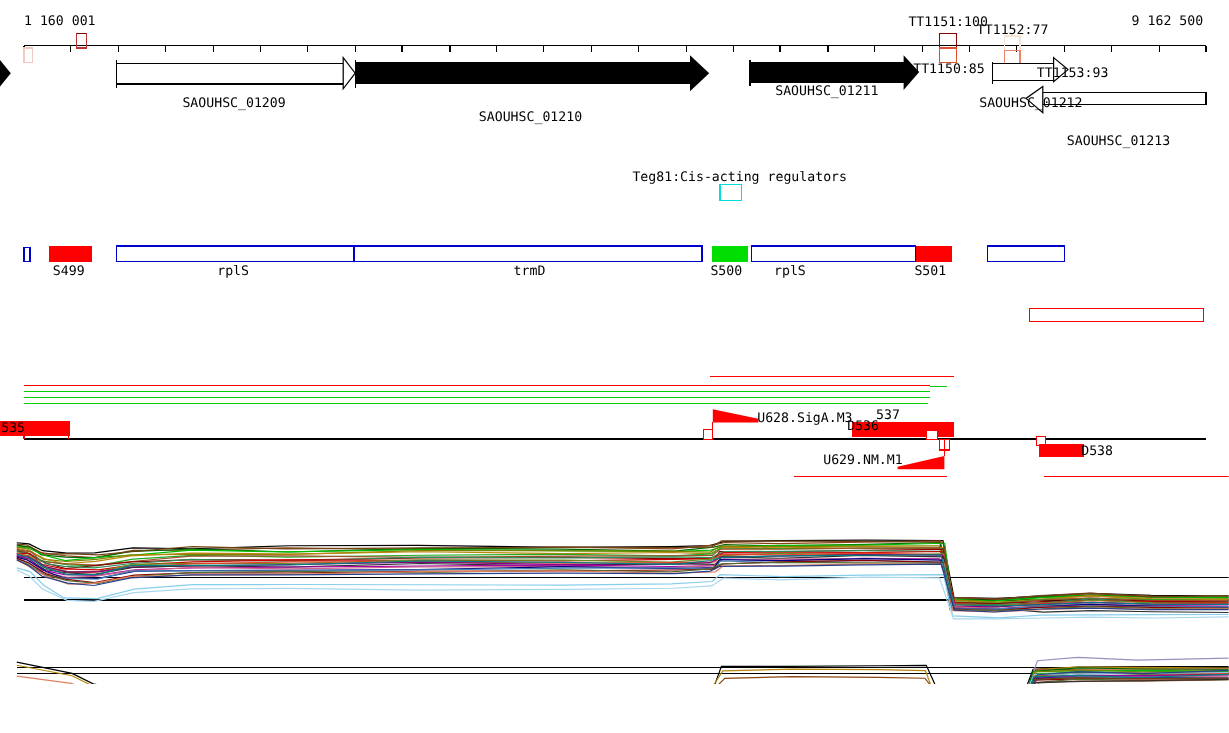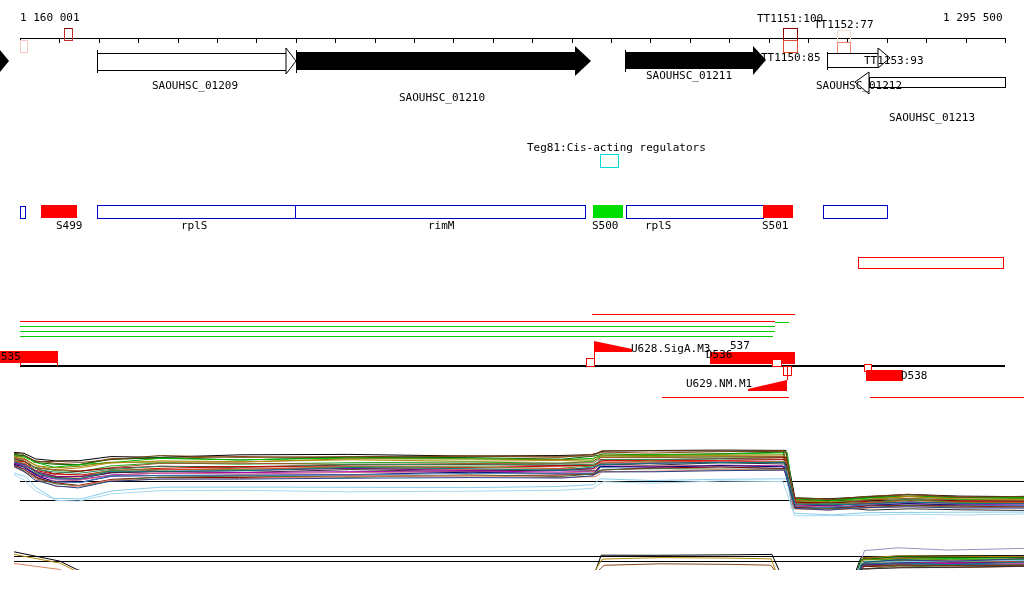--- a/index.html
+++ b/index.html
@@ -147,34 +147,34 @@
       <polyline points="14.0,583.6 59.6,585.3 80.2,592.6 93.7,591.6 113.5,585.7 201.9,585.7 298.3,586.7 419.3,586.8 542.0,586.5 591.6,586.4 603.7,585.8 659.3,586.0 730.6,586.5 771.4,585.2 780.6,586.0 821.3,588.3 837.3,589.9 853.2,588.4 861.4,566.7 901.9,565.7 948.9,565.7 1024.0,566.0" fill="none" stroke="#8b0000" stroke-width="1"></polyline>
       <polyline points="14.0,584.9 58.5,586.1 78.9,593.3 96.0,592.4 116.8,586.0 202.2,586.3 298.5,586.6 421.8,585.9 540.4,587.4 590.6,585.6 601.2,586.9 657.7,585.8 729.2,586.5 772.8,585.5 782.8,587.6 822.3,588.7 835.6,590.6 854.2,588.1 863.2,568.9 897.6,566.0 950.7,567.2 1024.0,566.3" fill="none" stroke="#556b2f" stroke-width="1"></polyline>
       <polyline points="14.0,585.0 58.1,586.6 80.0,593.9 97.0,594.1 112.9,585.8 198.8,586.2 297.7,587.7 419.2,587.3 541.1,586.4 589.7,586.0 601.6,587.3 662.2,587.2 730.2,587.7 770.5,587.2 781.1,588.0 822.0,589.2 837.9,591.4 852.0,589.6 865.5,569.1 898.4,567.5 951.8,567.6 1024.0,566.4" fill="none" stroke="#a0522d" stroke-width="1"></polyline>
       <polyline points="14.0,585.5 61.0,585.3 78.4,593.3 93.4,594.8 115.9,587.1 202.0,586.7 300.4,586.6 421.2,586.6 540.6,587.4 589.7,587.5 601.4,586.8 659.5,586.3 727.9,586.5 773.5,587.8 779.8,588.6 821.3,589.3 837.9,590.7 855.5,589.7 861.9,568.9 901.8,567.8 951.6,567.3 1024.0,566.2" fill="none" stroke="#303030" stroke-width="1"></polyline>
       <polyline points="14.0,578.3 60.4,579.7 77.3,585.2 95.9,585.4 113.4,579.3 201.7,579.7 299.2,579.9 419.4,579.6 539.3,581.3 591.4,580.9 603.2,580.2 659.1,579.6 731.1,579.6 772.4,580.7 782.3,580.8 817.9,582.2 838.6,585.0 853.0,581.7 864.7,562.3 898.4,559.9 952.4,561.3 1024.0,558.7" fill="none" stroke="#27408b" stroke-width="1"></polyline>
       <polyline points="14.0,582.4 59.9,585.0 77.1,591.5 96.3,591.0 113.3,584.7 199.0,584.6 299.8,585.4 419.2,585.4 540.2,585.5 590.9,585.1 604.2,585.3 657.9,584.6 728.1,585.5 774.4,585.4 779.1,586.3 819.3,586.9 839.2,588.5 851.2,587.3 861.9,566.1 898.9,564.7 948.5,565.8 1024.0,564.9" fill="none" stroke="#704214" stroke-width="1"></polyline>
       <polyline points="14.0,581.2 58.1,582.0 79.0,590.7 94.9,588.9 116.9,582.5 200.3,583.2 300.3,582.7 418.3,584.1 542.1,584.2 592.9,583.8 599.8,583.9 658.7,584.4 729.3,582.7 772.2,582.8 781.6,584.7 820.8,586.2 837.6,587.4 855.3,586.0 861.3,564.1 898.1,562.8 949.8,564.6 1024.0,562.0" fill="none" stroke="#008080" stroke-width="1"></polyline>
     </svg>
 
   <div class="lb" style="left:20px;top:12px">1 160 001</div>
-  <div class="lb" style="left:943px;top:12px">1 295 500</div>
+  <div class="lb" style="left:943px;top:12px">9 162 500</div>
   <div class="lb" style="left:757px;top:13px">TT1151:100</div>
   <div class="lb" style="left:814px;top:19px">TT1152:77</div>
   <div class="lb" style="left:761px;top:52px">TT1150:85</div>
   <div class="lb" style="left:864px;top:55px">TT1153:93</div>
   <div class="lb" style="left:152px;top:80px">SAOUHSC_01209</div>
   <div class="lb" style="left:399px;top:92px">SAOUHSC_01210</div>
   <div class="lb" style="left:646px;top:70px">SAOUHSC_01211</div>
   <div class="lb" style="left:816px;top:80px">SAOUHSC_01212</div>
   <div class="lb" style="left:889px;top:112px">SAOUHSC_01213</div>
   <div class="lb" style="left:527px;top:142px">Teg81:Cis-acting regulators</div>
-  <div class="lb" style="left:56px;top:220px">S499</div>
+  <div class="lb" style="left:44px;top:220px">S499</div>
   <div class="lb" style="left:181px;top:220px">rplS</div>
-  <div class="lb" style="left:428px;top:220px">rimM</div>
+  <div class="lb" style="left:428px;top:220px">trmD</div>
   <div class="lb" style="left:592px;top:220px">S500</div>
   <div class="lb" style="left:645px;top:220px">rplS</div>
   <div class="lb" style="left:762px;top:220px">S501</div>
   <div class="lb" style="left:1px;top:351px">535</div>
   <div class="lb" style="left:631px;top:343px">U628.SigA.M3</div>
   <div class="lb" style="left:706px;top:349px">D536</div>
   <div class="lb" style="left:730px;top:340px">537</div>
   <div class="lb" style="left:686px;top:378px">U629.NM.M1</div>
   <div class="lb" style="left:901px;top:370px">D538</div>
 </div>

